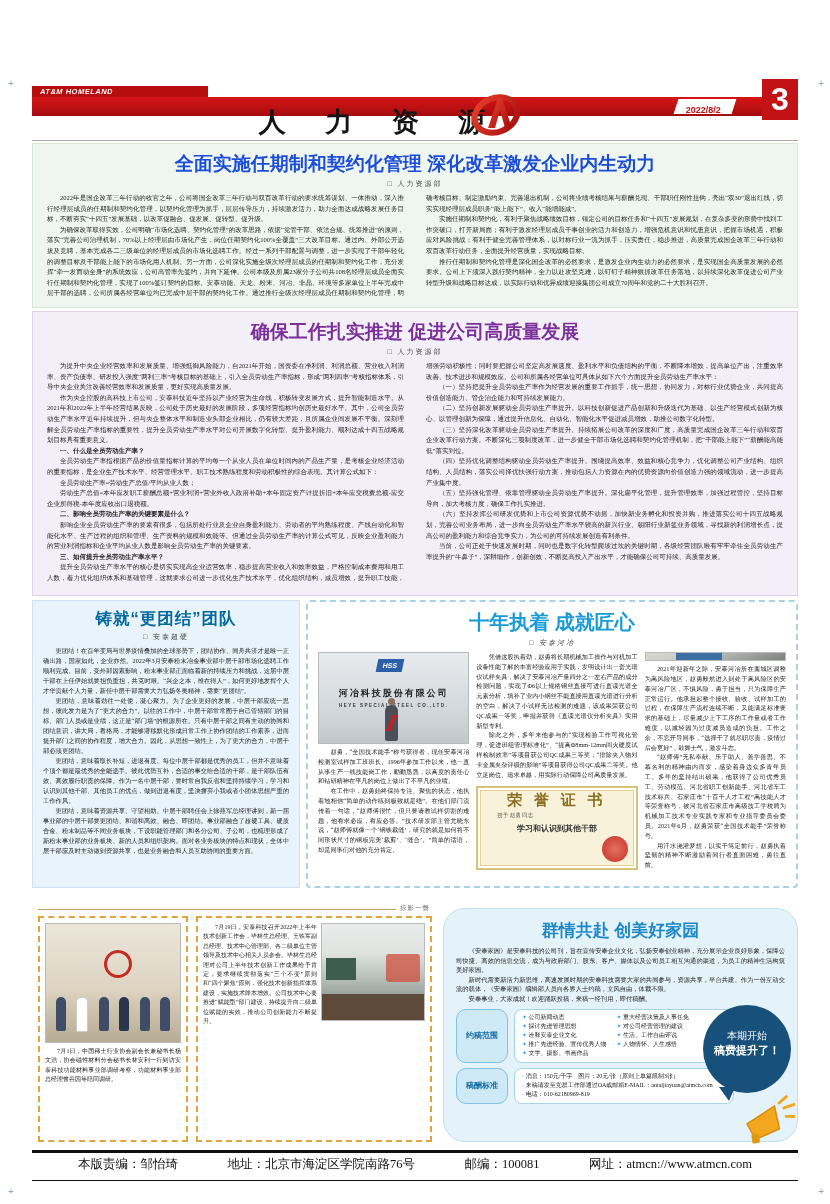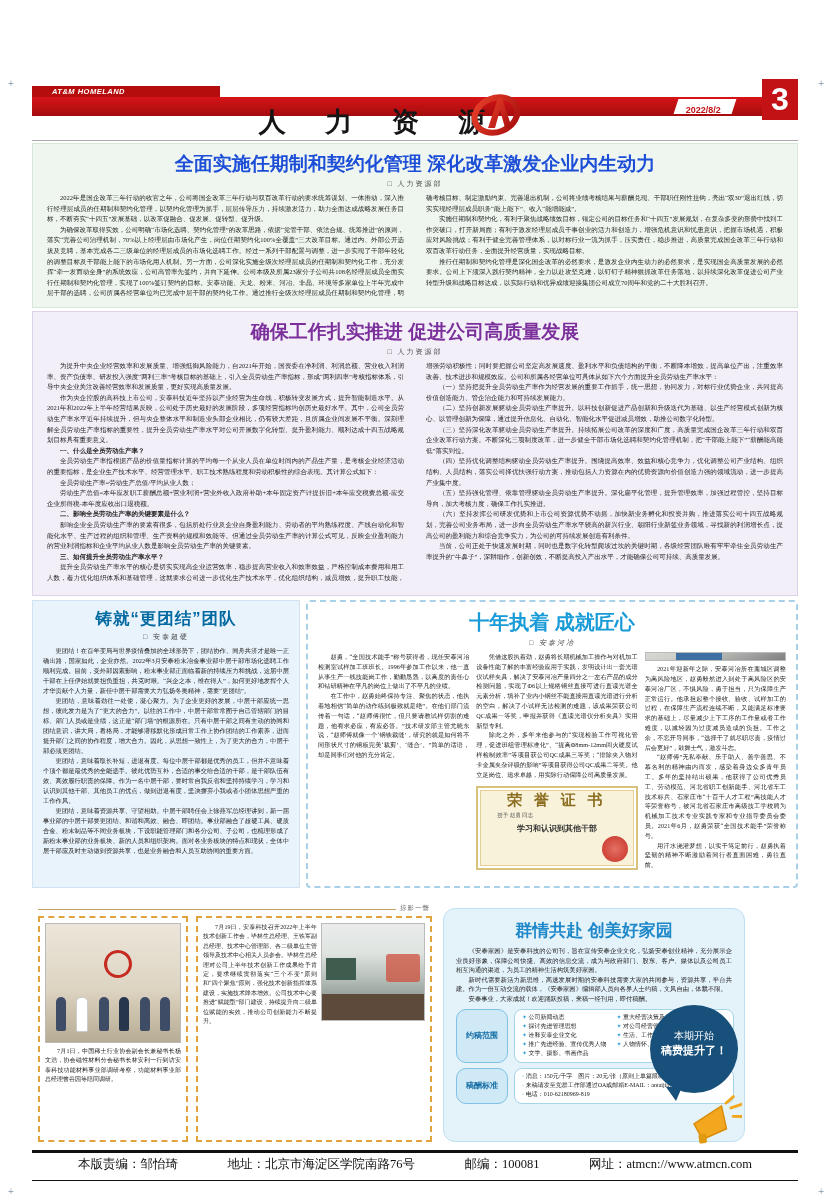--- a/index.html
+++ b/index.html
@@ -2,21 +2,21 @@
 <html><head>
 <meta charset="utf-8">
 <style>
   html,body{margin:0;padding:0;background:#e9e9e9;}
   .page{position:relative;width:830px;height:1204px;background:#fff;margin:0 auto;
         font-family:"Liberation Serif",serif;color:#222;overflow:hidden;}
   .crop{position:absolute;color:#9ab;font:10px "Liberation Sans",sans-serif;}
   
   .masthead{position:absolute;left:32px;top:86px;width:168px;height:11px;background:#b50d0d;
             color:#fff;font:italic bold 7.5px "Liberation Sans",sans-serif;line-height:11px;
-            padding-left:20px;letter-spacing:.5px;}
+            padding-left:8px;letter-spacing:.5px;}
   .header-bar{position:absolute;left:32px;top:97px;width:766px;height:19px;
               background:linear-gradient(180deg,#d61417,#a50c0e);}
   .date-chip{position:absolute;left:676px;top:99px;width:58px;height:15px;background:#fff;
              transform:skewX(-18deg);text-align:center;}
   .date-chip span{display:inline-block;transform:skewX(18deg);color:#c21215;
                   font:bold 9px "Liberation Sans",sans-serif;line-height:15px;}
   .page-num{position:absolute;left:762px;top:79px;width:36px;height:41px;background:#c21215;
             color:#fff;font:bold 32px "Liberation Sans",sans-serif;text-align:center;line-height:41px;}
   .page-title{position:absolute;left:0;top:104px;width:760px;text-align:center;
               font:bold 27px "Liberation Sans",sans-serif;letter-spacing:16px;color:#151515;}
@@ -92,22 +92,22 @@
   .ph-lobby .ppl i{width:10px;height:34px;border-radius:5px 5px 2px 2px;background:#3f4c66;}
   .ph-lobby .ppl i:nth-child(2){background:#fff;border:1px solid #ccc;height:33px;}
   .ph-lobby .ppl i:nth-child(4){background:#27354d;}
   .ph-meet{float:right;width:104px;height:98px;margin:0 0 3px 4px;
            background:linear-gradient(180deg,#e9ecea 0%,#dfe4e1 30%,#b9c2bd 55%,#6b7570 100%);}
   .ph-meet .screen{position:absolute;left:4px;top:34px;width:30px;height:22px;background:#3e5d4e;}
   .ph-meet .wall{position:absolute;right:4px;top:30px;width:34px;height:28px;background:#cf4f3c;
                  border-radius:3px;opacity:.75;}
   .ph-meet .tbl{position:absolute;left:0;right:0;bottom:0;height:26px;background:#5d4a3a;}
   
-  .home{position:absolute;left:443px;top:908px;width:302px;height:234px;background:#e4f2fa;
-        border:1px solid #bfe0f1;border-radius:12px;box-sizing:border-box;padding:8px 12px;overflow:visible;}
+  .home{position:absolute;left:443px;top:908px;width:355px;height:234px;background:#e4f2fa;
+        border:1px solid #bfe0f1;border-radius:22px;box-sizing:border-box;padding:8px 12px;overflow:visible;}
   .home h1{margin:2px 0 4px;text-align:center;font:bold 17px "Liberation Sans",sans-serif;color:#1e88c9;}
   .home .txt{font-size:6.3px;line-height:9.6px;text-align:justify;}
   .home .txt p{margin:0;text-indent:2em;}
   .hrow{display:flex;gap:6px;margin-top:5px;width:278px;align-items:stretch;}
   .pill{width:50px;background:#cfe9f6;border:1px solid #7fc2e4;border-radius:10px;color:#176fa6;
         font:bold 8px "Liberation Sans",sans-serif;display:flex;align-items:center;justify-content:center;}
   .panel{flex:1;background:#fff;border:1px solid #a6d4ec;border-radius:8px;padding:3px 7px;}
   .panel ul{margin:0;padding:0;list-style:none;font-size:6px;line-height:9.2px;}
   .panel li:before{content:"✦ ";color:#2a9fd8;}
   .scope-cols{display:flex;gap:10px;}
@@ -202,20 +202,27 @@
         <p>更团结，意味着取长补短，进退有度。每位中层干部都是优秀的员工，但并不意味着个顶个都是最优秀的全能选手。彼此优势互补，合适的事交给合适的干部，是干部队伍有效、高效履行职责的保障。作为一名中层干部，要时常自我反省和坚持持续学习，学习和认识到其他干部、其他员工的优点，做到进退有度，坚决摒弃小我或者小团体思想严重的工作作风。</p>
         <p>更团结，意味着资源共享、守望相助。中层干部聘任会上徐燕军总经理讲到，新一届事业部的中层干部要更团结、和谐和高效、融合、即团结。事业部融合了超硬工具、硬质合金、粉末制品等不同业务板块，下设职能管理部门和各分公司、子公司，也梳理形成了新粉末事业部的业务板块、新的人员和组织架构。面对各业务板块的特点和现状，全体中层干部应及时主动做到资源共享，也是业务融合和人员互助协同的重要方面。</p>
       </div>
   </section>
 
   <section class="art art4">
     <h1>十年执着 成就匠心</h1>
     <div class="byline">□ 安泰河冶</div>
     <div class="a4cols">
       <div class="a4col a4c1">
+        <div class="photo ph-heye">
+          <span class="hss">HSS</span>
+          <span class="cn">河冶科技股份有限公司</span>
+          <span class="en">HEYE SPECIAL STEEL CO.,LTD.</span>
+          <span class="person"></span>
+          <span class="sash"></span>
+        </div>
         <div>
             <p>赵勇，“全国技术能手”称号获得者，现任安泰河冶检测室试样加工班班长。1996年参加工作以来，他一直从事生产一线技能岗工作，勤勤恳恳，以高度的责任心和钻研精神在平凡的岗位上做出了不平凡的业绩。</p>
             <p>在工作中，赵勇始终保持专注、聚焦的状态，他执着地相信“简单的动作练到极致就是绝”。在他们部门流传着一句话，“赵师傅很忙，但只要请教试样切割的难题，他有求必应，有应必答。”技术研发部主管尤晓东说，“赵师傅就像一个‘钢铁裁缝’，研究的就是如何将不同形状尺寸的钢板完美‘裁剪’、‘缝合’。”简单的话语，却是同事们对他的充分肯定。</p>
           </div>
       </div>
       <div class="a4col a4c2">
         <div>
             <p>凭借这股执着劲，赵勇将长期机械加工操作与对机加工设备性能了解的丰富经验应用于实践，发明设计出一套光谱仪试样夹具，解决了安泰河冶产量四分之一左右产品的成分检测问题，实现了Φ6以上规格钢丝直接可进行直读光谱全元素分析，填补了业内小钢丝不能直接用直读光谱进行分析的空白，解决了小试样无法检测的难题，该成果荣获公司QC成果一等奖，申报并获得《直读光谱仪分析夹具》实用新型专利。</p>
             <p>除此之外，多年来他参与的“实现检验工作可视化管理，促进班组管理标准化”、“提高Φ8mm-12mm回火硬度试样检制效率”等项目获公司QC成果三等奖；“排除夹入物对卡金属夹杂评级的影响”等项目获得公司QC成果二等奖。他立足岗位、追求卓越，用实际行动保障公司高质量发展。</p>
           </div>

